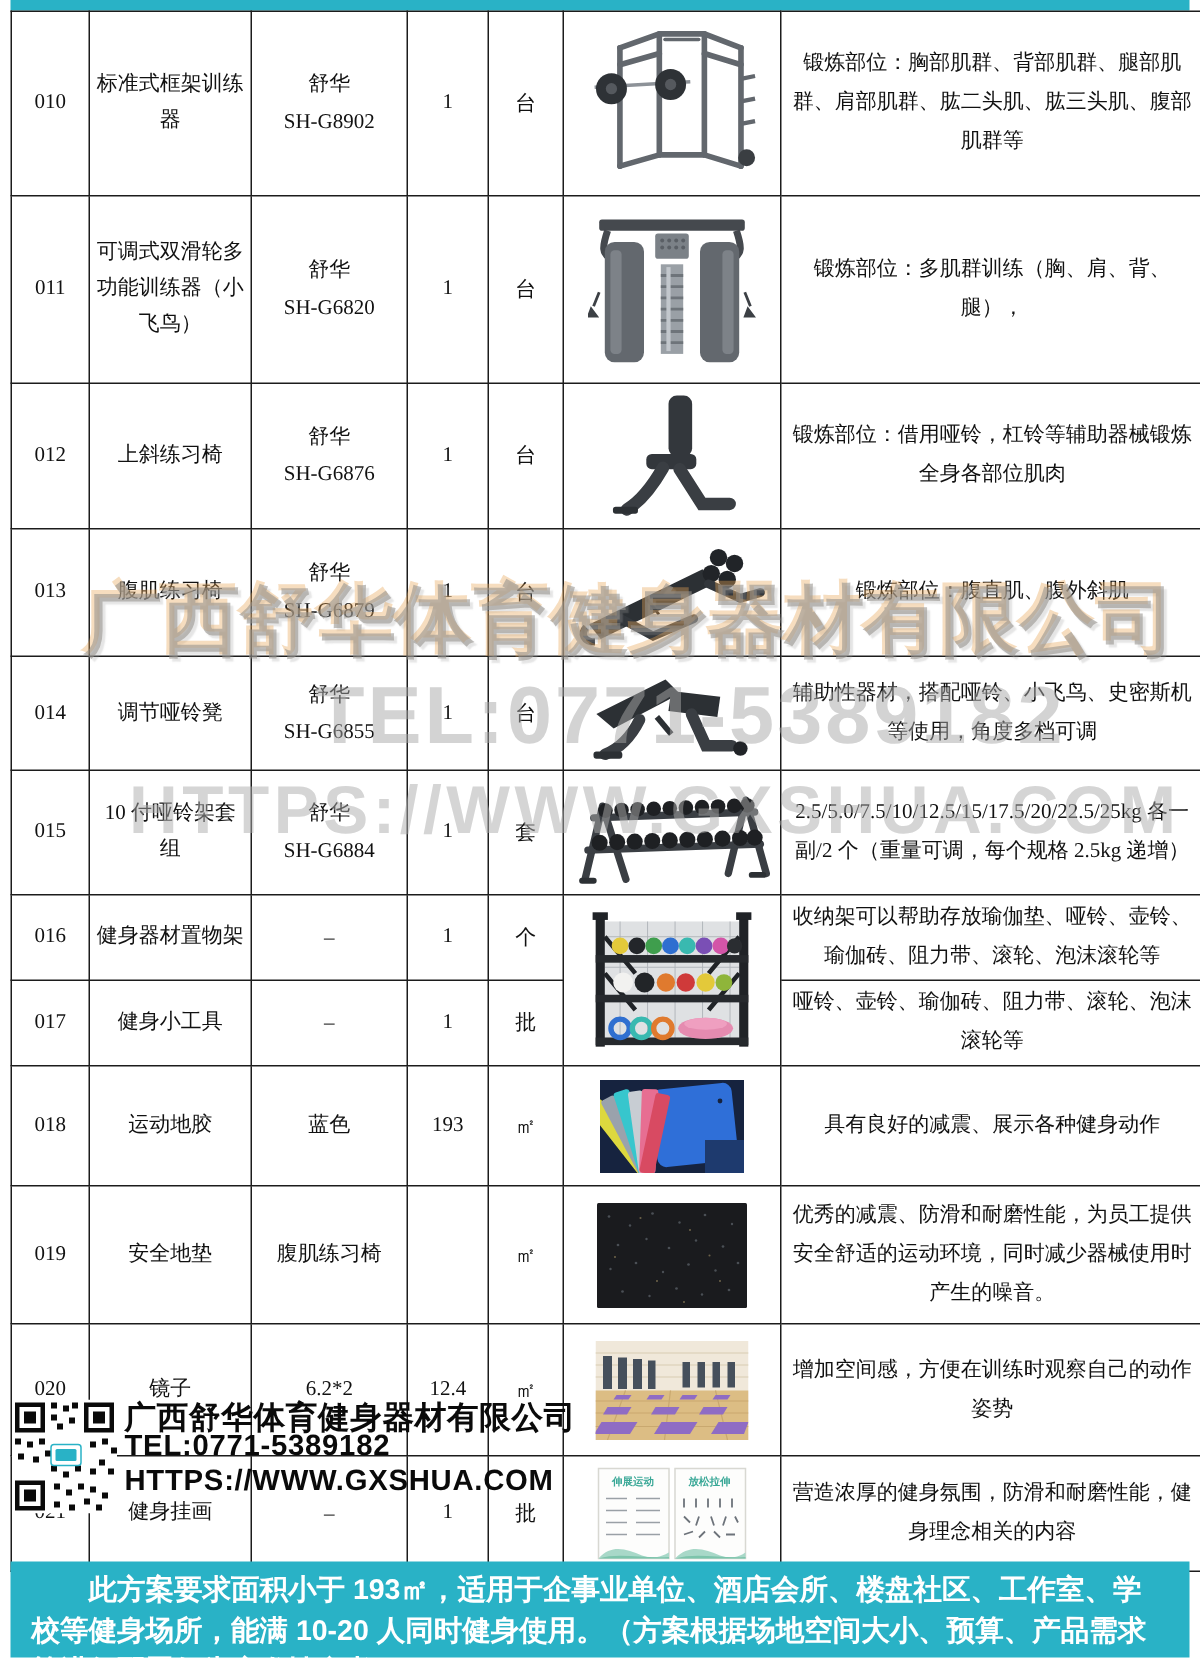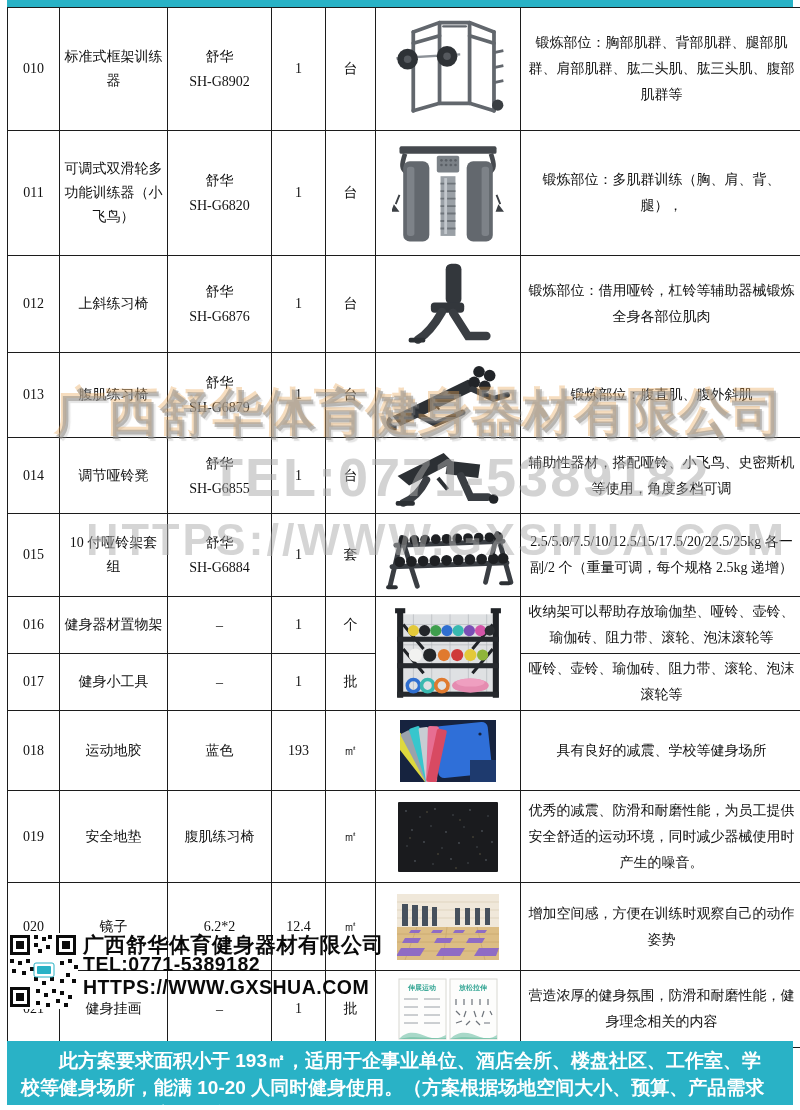--- a/index.html
+++ b/index.html
@@ -314,21 +314,21 @@
             <rect x="-4" y="-58" width="11" height="58" rx="2" fill="#ddd83e" transform="rotate(-38)"></rect>
             <rect x="-4" y="-56" width="10" height="56" rx="2" fill="#9aa2ac" transform="rotate(-28)"></rect>
             <rect x="-4" y="-57" width="11" height="57" rx="2" fill="#37c6cd" transform="rotate(-18)"></rect>
             <rect x="-4" y="-55" width="10" height="55" rx="2" fill="#c8cdd3" transform="rotate(-8)"></rect>
             <rect x="-4" y="-56" width="11" height="56" rx="2" fill="#e76e92" transform="rotate(2)"></rect>
             <rect x="-4" y="-54" width="10" height="54" rx="2" fill="#d84a62" transform="rotate(12)"></rect>
           </g>
           <rect x="70" y="40" width="26" height="22" fill="#1e3a6e"></rect>
         </svg>
       </td>
-      <td class="c-desc"><span>具有良好的减震、学校等健身场所</span></td>
+      <td class="c-desc"><span>具有良好的减震、展示各种健身动作</span></td>
     </tr>
 
     <tr style="height:92px">
       <td class="c-no"><span>019</span></td>
       <td class="c-name"><span>安全地垫</span></td>
       <td class="c-spec">
             <div>腹肌练习椅</div>
           </td>
       <td class="c-qty"><span></span></td>
       <td class="c-unit"><span>㎡</span></td>

